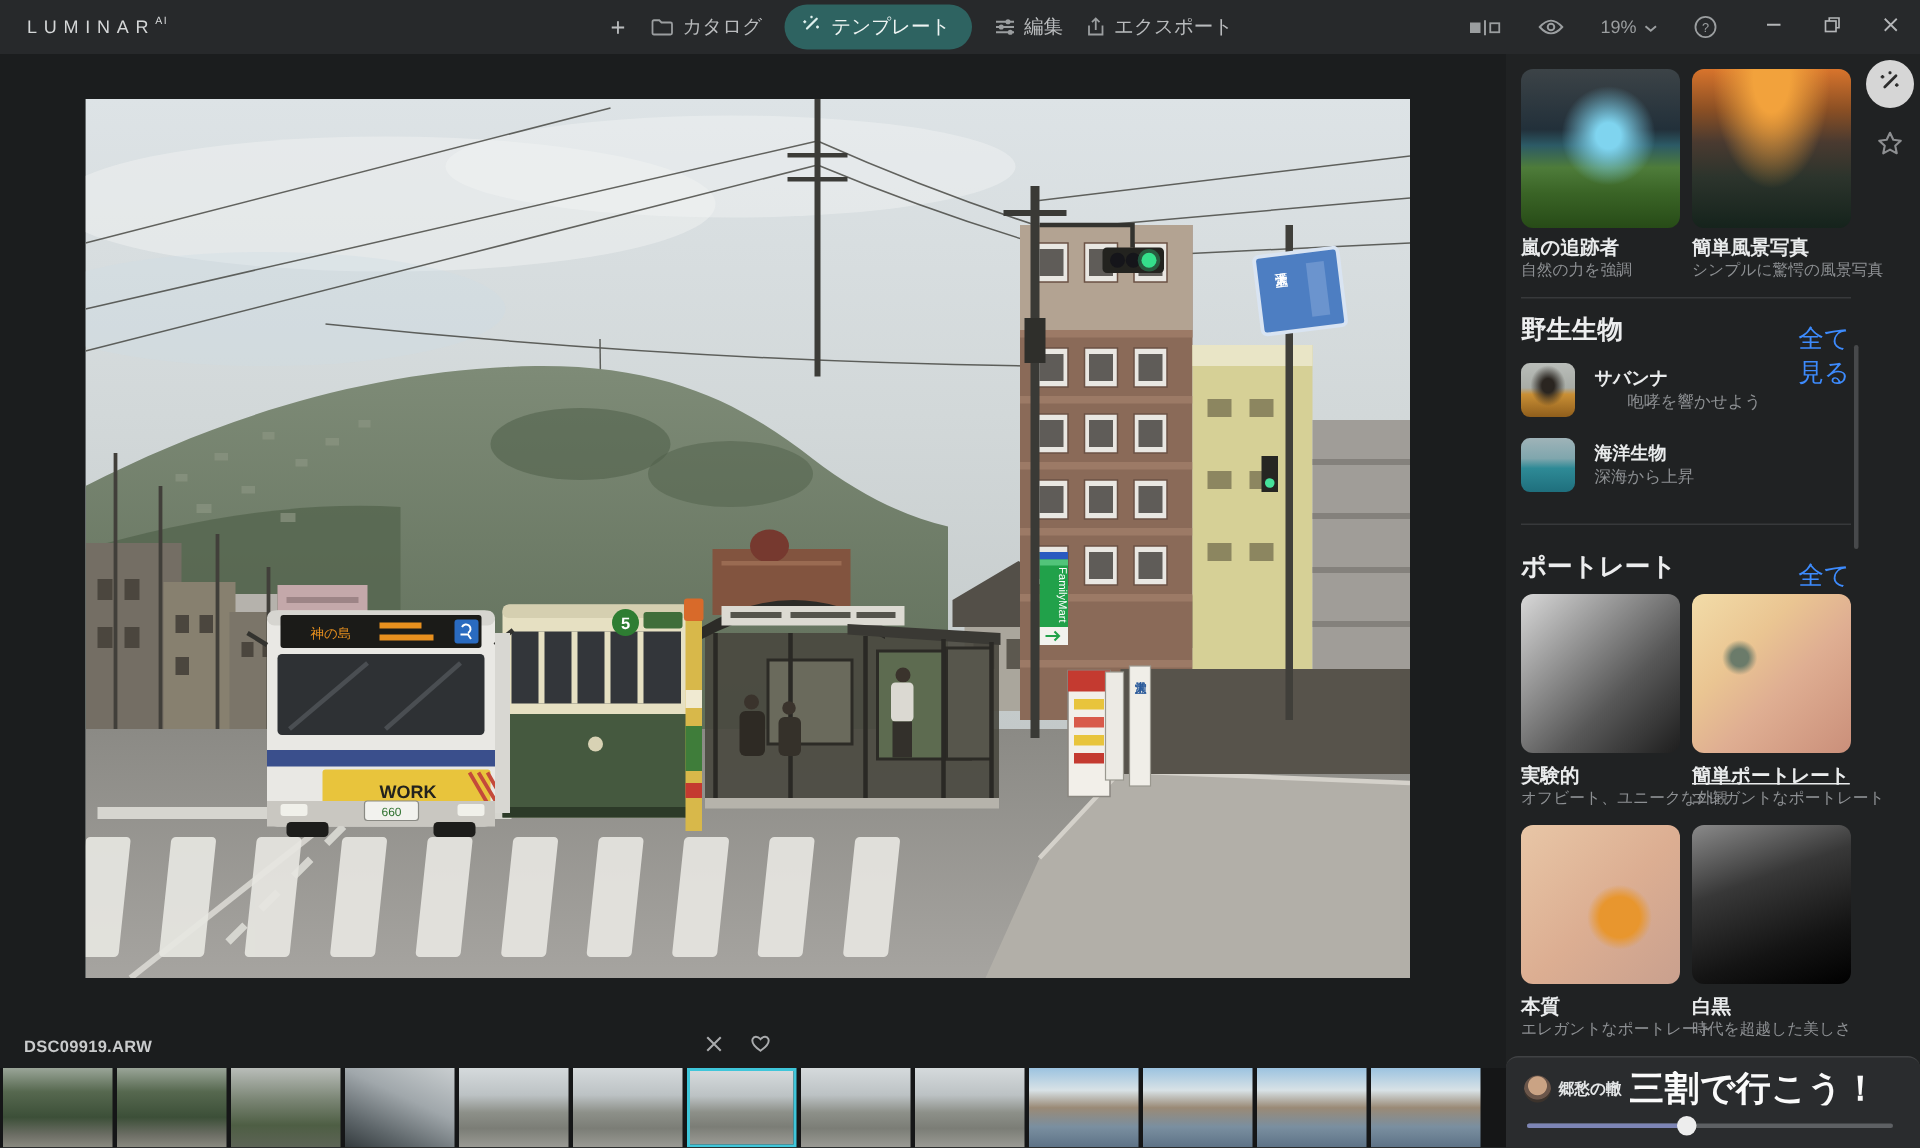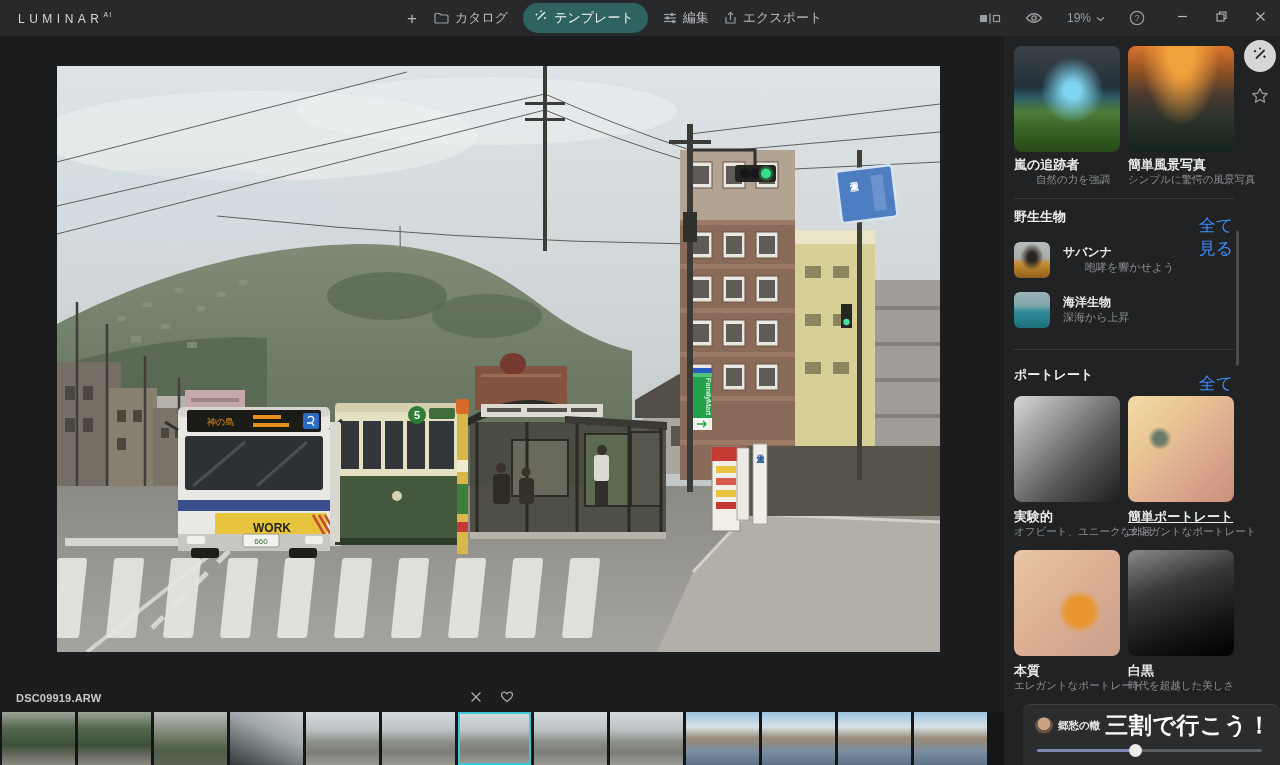--- a/index.html
+++ b/index.html
@@ -40,21 +40,21 @@
   .art-wall{background:linear-gradient(180deg,#b9bdb9 0%,#7a8574 40%,#4e5e44 72%,#5d6456 100%);}
   .art-building{background:linear-gradient(205deg,#c9ced0 0%,#a0a7ab 40%,#5e666a 75%,#343b3e 100%);}
   .art-street{background:linear-gradient(180deg,#d5dadc 0%,#bcc2c4 34%,#8d9089 56%,#7b7d76 76%,#9a9a94 100%);}
   .art-canal{background:linear-gradient(180deg,#9cc3e0 0%,#d8e2e6 28%,#9a8a76 50%,#7a8fa0 74%,#5d7286 100%);}
 
   
   .sidebar{position:absolute;top:36px;left:1004px;width:276px;bottom:0;background:var(--window-bg);}
   .card{position:absolute;width:106px;height:106px;border-radius:8px;}
   .card-title{position:absolute;width:110px;font-size:13px;font-weight:bold;color:#e9ebec;white-space:nowrap;}
   .card-sub{position:absolute;width:118px;font-size:10.5px;color:#8d9093;white-space:nowrap;}
-  .sec-title{position:absolute;left:10px;font-size:13px;font-weight:bold;color:#ecedee;}
+  .sec-title{position:absolute;left:10px;font-size:17px;font-weight:bold;color:#ecedee;}
   .see-all{position:absolute;left:190px;width:44px;text-align:center;font-size:17px;font-weight:normal;color:var(--link-blue);}
   .li-thumb{position:absolute;left:10px;width:36px;height:36px;border-radius:6px;}
   .li-title{position:absolute;left:59px;font-size:12px;font-weight:bold;color:#e9ebec;}
   .li-sub{position:absolute;left:59px;font-size:11px;color:#8d9093;}
   .divider{position:absolute;left:10px;width:220px;height:1px;background:#37393b;}
   .sb-scroll{position:absolute;left:232px;top:194px;width:3px;height:136px;background:#47494b;border-radius:2px;}
 
   .art-storm{background:radial-gradient(ellipse at 55% 42%,#7fd4ef 0 10%,rgba(127,212,239,0) 38%),linear-gradient(180deg,#3c4347 0%,#22303a 38%,#2c5a66 48%,#4e7c3a 62%,#3a6426 78%,#274b17 100%);}
   .art-castle{background:radial-gradient(ellipse at 50% 6%,#f2a23c 0 16%,rgba(242,162,60,0) 52%),linear-gradient(180deg,#d8742c 0%,#8a4f24 26%,#4a3a30 46%,#2c342c 68%,#15231c 100%);}
   .art-savanna{background:radial-gradient(ellipse at 50% 42%,#2a2520 0 16%,rgba(42,37,32,0) 46%),linear-gradient(180deg,#b9bdb9 0%,#a8aca6 46%,#c98f35 58%,#8f5e1c 100%);}
@@ -62,21 +62,21 @@
   .art-bw1{background:linear-gradient(135deg,#d8d8d8 0%,#9a9a9a 30%,#585858 62%,#1e1e1e 100%);}
   .art-blonde{background:radial-gradient(circle at 30% 40%,#6b7b6a 0 6%,rgba(0,0,0,0) 12%),linear-gradient(135deg,#f2dca8 0%,#eac592 34%,#dfae92 58%,#ca8f7a 100%);}
   .art-gum{background:radial-gradient(circle at 62% 58%,#e8962e 0 15%,rgba(232,150,46,0) 24%),linear-gradient(135deg,#e8c6a6 0%,#dcae92 52%,#c9a08e 100%);}
   .art-bw2{background:linear-gradient(160deg,#8a8a8a 0%,#383838 36%,#141414 72%,#000 100%);}
 
   
   .wand-fab{position:absolute;left:240px;top:4px;width:32px;height:32px;border-radius:50%;background:#d6d6d6;display:flex;align-items:center;justify-content:center;}
   .star-fab{position:absolute;left:244px;top:48px;width:24px;height:24px;display:flex;align-items:center;justify-content:center;color:#8d8f91;}
 
   
-  .tpl-panel{position:absolute;left:0;right:0;top:668px;bottom:0;background:var(--panel-bg);border-top:1px solid #404244;border-radius:8px 8px 0 0;margin-left:19px;}
+  .tpl-panel{position:absolute;left:0;right:0;top:668px;bottom:0;background:var(--panel-bg);border-top:1px solid #404244;border-radius:8px 8px 0 0;}
   .tpl-row{position:absolute;left:12px;top:9px;right:8px;display:flex;align-items:center;gap:5px;overflow:hidden;}
   .avatar{flex:none;width:18px;height:18px;border-radius:50%;background:radial-gradient(circle at 50% 38%,#caa384 0 42%,#6b564a 46% 62%,#3c332c 66% 100%);}
   .tpl-collection{font-size:10.5px;font-weight:bold;color:#e4e6e7;white-space:nowrap;}
   .tpl-name{font-size:23px;font-weight:bold;color:#fafafa;letter-spacing:.5px;white-space:nowrap;line-height:1;}
   .slider{position:absolute;left:14px;right:18px;top:39px;height:13px;}
   .slider .track{position:absolute;left:0;right:0;top:5px;height:3px;border-radius:2px;background:#5d6063;}
   .slider .fill{position:absolute;left:0;top:5px;height:3px;border-radius:2px;background:var(--slider-fill);}
   .slider .knob{position:absolute;top:0;width:13px;height:13px;margin-left:-7px;border-radius:50%;background:#ededed;}
 </style>
 </head>
@@ -548,21 +548,21 @@
         <div class="thumb art-canal"></div>
         <div class="thumb art-canal"></div>
       </div>
   </div>
 
   <aside class="sidebar">
 
     <div class="card art-storm" style="left:10px;top:10px;"></div>
     <div class="card art-castle" style="left:124px;top:10px;"></div>
     <div class="card-title" style="left:10px;top:120px;">嵐の追跡者</div>
-    <div class="card-sub" style="left:10px;top:137px;text-align:center;">自然の力を強調</div>
+    <div class="card-sub" style="left:10px;top:137px;">自然の力を強調</div>
     <div class="card-title" style="left:124px;top:120px;">簡単風景写真</div>
     <div class="card-sub" style="left:124px;top:137px;">シンプルに驚愕の風景写真</div>
 
     <div class="divider" style="top:162px;"></div>
 
     <div class="sec-title" style="top:172px;">野生生物</div>
     <div class="see-all" style="top:178px;">全て見る</div>
 
     <div class="li-thumb art-savanna" style="top:206px;"></div>
     <div class="li-title" style="top:208px;">サバンナ</div>

